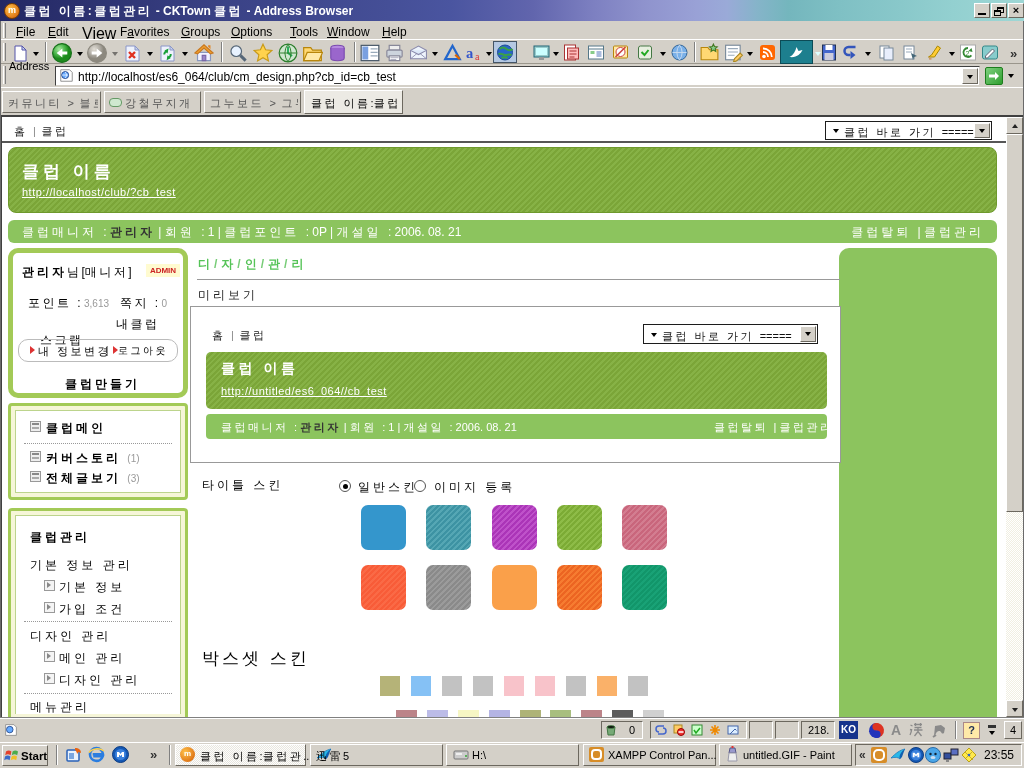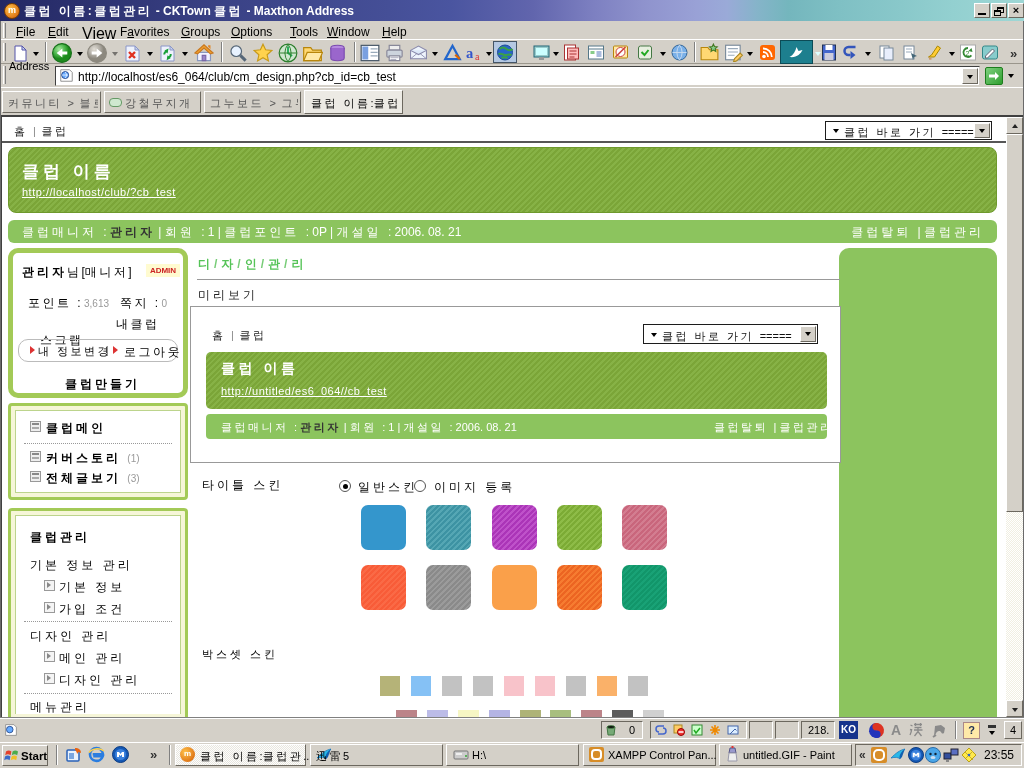--- a/index.html
+++ b/index.html
@@ -16,21 +16,21 @@
 .gsel{background:#fff;border:1px solid #1c1c1c;font-size:11px;color:#111}
 .gselbtn{position:absolute;right:1px;top:1px;bottom:1px;width:16px;background:#d4d0c8;border:1px solid;border-color:#fff #6c685f #6c685f #fff;display:flex;align-items:center;justify-content:center}
 .ic{position:absolute;top:45px;width:17px;height:17px}
 .da{position:absolute;top:52px}
 .dot{border-top:1px dotted #999}
 </style></head><body>
 
 <div class="ab" style="left:0;top:0;width:1024px;height:21px;background:linear-gradient(90deg,#232864 0,#2c316f 8%,#3a4286 22%,#454f97 38%,#4a55a0 44%,#6165ad 52%,#7d80c1 58%,#8f93cd 63%,#99a1d6 68%,#9aaad8 71%,#85b4c9 74%,#74b6bd 77%,#7fc0c4 82%,#89c8ca 88%,#93d0d0 93%,#9ed7d5 100%)"></div>
 <div class="ab" style="left:4px;top:3px;width:16px;height:16px;border-radius:50%;background:radial-gradient(circle at 35% 35%,#ffc24a,#e07818 70%,#9a4d08);border:1px solid #7a3e00"></div>
 <div class="ab" style="left:8px;top:5px;color:#fff;font-size:9px;font-weight:bold">m</div>
-<div class="ab k2" style="left:24px;top:3px;color:#fff;font-size:12px;font-weight:bold">클럽 이름:클럽관리<span style="letter-spacing:0"> - CKTown </span>클럽<span style="letter-spacing:0"> - Maxthon Address</span></div>
+<div class="ab k2" style="left:24px;top:3px;color:#fff;font-size:12px;font-weight:bold">클럽 이름:클럽관리<span style="letter-spacing:0"> - CKTown </span>클럽<span style="letter-spacing:0"> - Address Browser</span></div>
 <div class="ab rb" style="left:974px;top:3px;width:16px;height:15px">
     <div class="ab" style="left:3px;top:9px;width:8px;height:2px;background:#000"></div>
   </div>
 <div class="ab rb" style="left:991px;top:3px;width:16px;height:15px">
     <div class="ab" style="left:5px;top:3px;width:7px;height:6px;border:1px solid #000;border-top-width:2px"></div>
     <div class="ab" style="left:2px;top:6px;width:7px;height:6px;border:1px solid #000;border-top-width:2px;background:#d4d0c8"></div>
   </div>
 <div class="ab rb" style="left:1008px;top:3px;width:16px;height:15px;font-size:11px;text-align:center;line-height:13px;font-weight:bold">×</div>
 
 <div class="ab" style="left:0;top:21px;width:1024px;height:19px;background:#d4d0c8;border-bottom:1px solid #fff"></div>
@@ -305,21 +305,21 @@
 <div class="ab" style="left:146px;top:264px;width:34px;height:13px;background:#fffbd0;color:#c22;font-size:8px;font-weight:bold;text-align:center;line-height:13px">ADMIN</div>
 <div class="ab k2" style="left:28px;top:295px;font-size:12px">포인트 <span style="letter-spacing:0">: </span><span style="letter-spacing:0;font-size:10px;color:#999">3,613</span></div>
 <div class="ab k2" style="left:120px;top:295px;font-size:12px">쪽지 <span style="letter-spacing:0">: </span><span style="letter-spacing:0;font-size:10px;color:#999">0</span></div>
 <div class="ab k2" style="left:40px;top:332px;font-size:12px">스크랩</div>
 <div class="ab k2" style="left:116px;top:316px;font-size:12px">내클럽</div>
 <div class="ab" style="left:18px;top:339px;width:160px;height:23px;border:1px solid #bbb;border-radius:10px"></div>
 <div class="ab" style="left:30px;top:346px;width:0;height:0;border-top:4px solid transparent;border-bottom:4px solid transparent;border-left:5px solid #d33"></div>
 <div class="ab k2" style="left:38px;top:344px;font-size:11px">내 정보변경</div>
 <div class="ab" style="left:106px;top:344px;font-size:11px;color:#888">|</div>
 <div class="ab" style="left:113px;top:346px;width:0;height:0;border-top:4px solid transparent;border-bottom:4px solid transparent;border-left:5px solid #d33"></div>
-<div class="ab k2" style="left:124px;top:344px;font-size:12px">로그아웃</div>
+<div class="ab k2" style="left:118px;top:344px;font-size:10px">로그아웃</div>
 <div class="ab k" style="left:65px;top:376px;font-size:12px;font-weight:bold">클럽만들기</div>
 
 <div class="ab" style="left:8px;top:403px;width:180px;height:97px;border:3px solid #a3ca57;border-radius:4px;background:#f6f6d8;padding:4px">
     <div style="width:100%;height:100%;border:1px solid #bcd48c;background:#fff"></div>
   </div>
 <div class="ab" style="left:30px;top:421px;width:11px;height:11px;border:1px solid #999;background:#eee"></div>
 <div class="ab" style="left:32px;top:423px;width:7px;height:2px;background:#888"></div>
 <div class="ab" style="left:32px;top:427px;width:7px;height:2px;background:#aaa"></div>
 <div class="ab k" style="left:46px;top:420px;font-size:12px;font-weight:bold">클럽메인</div>
 <div class="ab dot" style="left:24px;top:443px;width:148px"></div>
@@ -387,21 +387,21 @@
 <div class="ab" style="left:426px;top:505px;width:45px;height:45px;border-radius:7px;background:repeating-linear-gradient(135deg,#3d93a3 0 2px,#55a7b4 2px 4px)"></div>
 <div class="ab" style="left:492px;top:505px;width:45px;height:45px;border-radius:7px;background:repeating-linear-gradient(135deg,#ab35b8 0 2px,#bf52ca 2px 4px)"></div>
 <div class="ab" style="left:557px;top:505px;width:45px;height:45px;border-radius:7px;background:repeating-linear-gradient(135deg,#7cab35 0 2px,#8ebc48 2px 4px)"></div>
 <div class="ab" style="left:622px;top:505px;width:45px;height:45px;border-radius:7px;background:repeating-linear-gradient(135deg,#c9667c 0 2px,#d37d90 2px 4px)"></div>
 <div class="ab" style="left:361px;top:565px;width:45px;height:45px;border-radius:7px;background:repeating-linear-gradient(135deg,#f85c38 0 2px,#fa6a46 2px 4px)"></div>
 <div class="ab" style="left:426px;top:565px;width:45px;height:45px;border-radius:7px;background:repeating-linear-gradient(135deg,#8a8a8a 0 2px,#9b9b9b 2px 4px)"></div>
 <div class="ab" style="left:492px;top:565px;width:45px;height:45px;border-radius:7px;background:#faa04a"></div>
 <div class="ab" style="left:557px;top:565px;width:45px;height:45px;border-radius:7px;background:repeating-linear-gradient(135deg,#ec6522 0 2px,#f67c31 2px 4px)"></div>
 <div class="ab" style="left:622px;top:565px;width:45px;height:45px;border-radius:7px;background:repeating-linear-gradient(135deg,#12966a 0 2px,#19a276 2px 4px)"></div>
 
-<div class="ab k" style="left:202px;top:647px;font-size:11px">박스셋 스킨</div>
+<div class="ab k" style="left:202px;top:647px;font-size:17px">박스셋 스킨</div>
 <div class="ab" style="left:380px;top:676px;width:20px;height:20px;background:#b5b378"></div>
 <div class="ab" style="left:411px;top:676px;width:20px;height:20px;background:#85c1f5"></div>
 <div class="ab" style="left:442px;top:676px;width:20px;height:20px;background:#c2c2c2"></div>
 <div class="ab" style="left:473px;top:676px;width:20px;height:20px;background:#c2c2c2"></div>
 <div class="ab" style="left:504px;top:676px;width:20px;height:20px;background:#f8c3ca"></div>
 <div class="ab" style="left:535px;top:676px;width:20px;height:20px;background:#f8c3ca"></div>
 <div class="ab" style="left:566px;top:676px;width:20px;height:20px;background:#c2c2c2"></div>
 <div class="ab" style="left:597px;top:676px;width:20px;height:20px;background:#fab169"></div>
 <div class="ab" style="left:628px;top:676px;width:20px;height:20px;background:#c2c2c2"></div>
 <div class="ab" style="left:396px;top:710px;width:21px;height:7px;background:#bc8489"></div>

